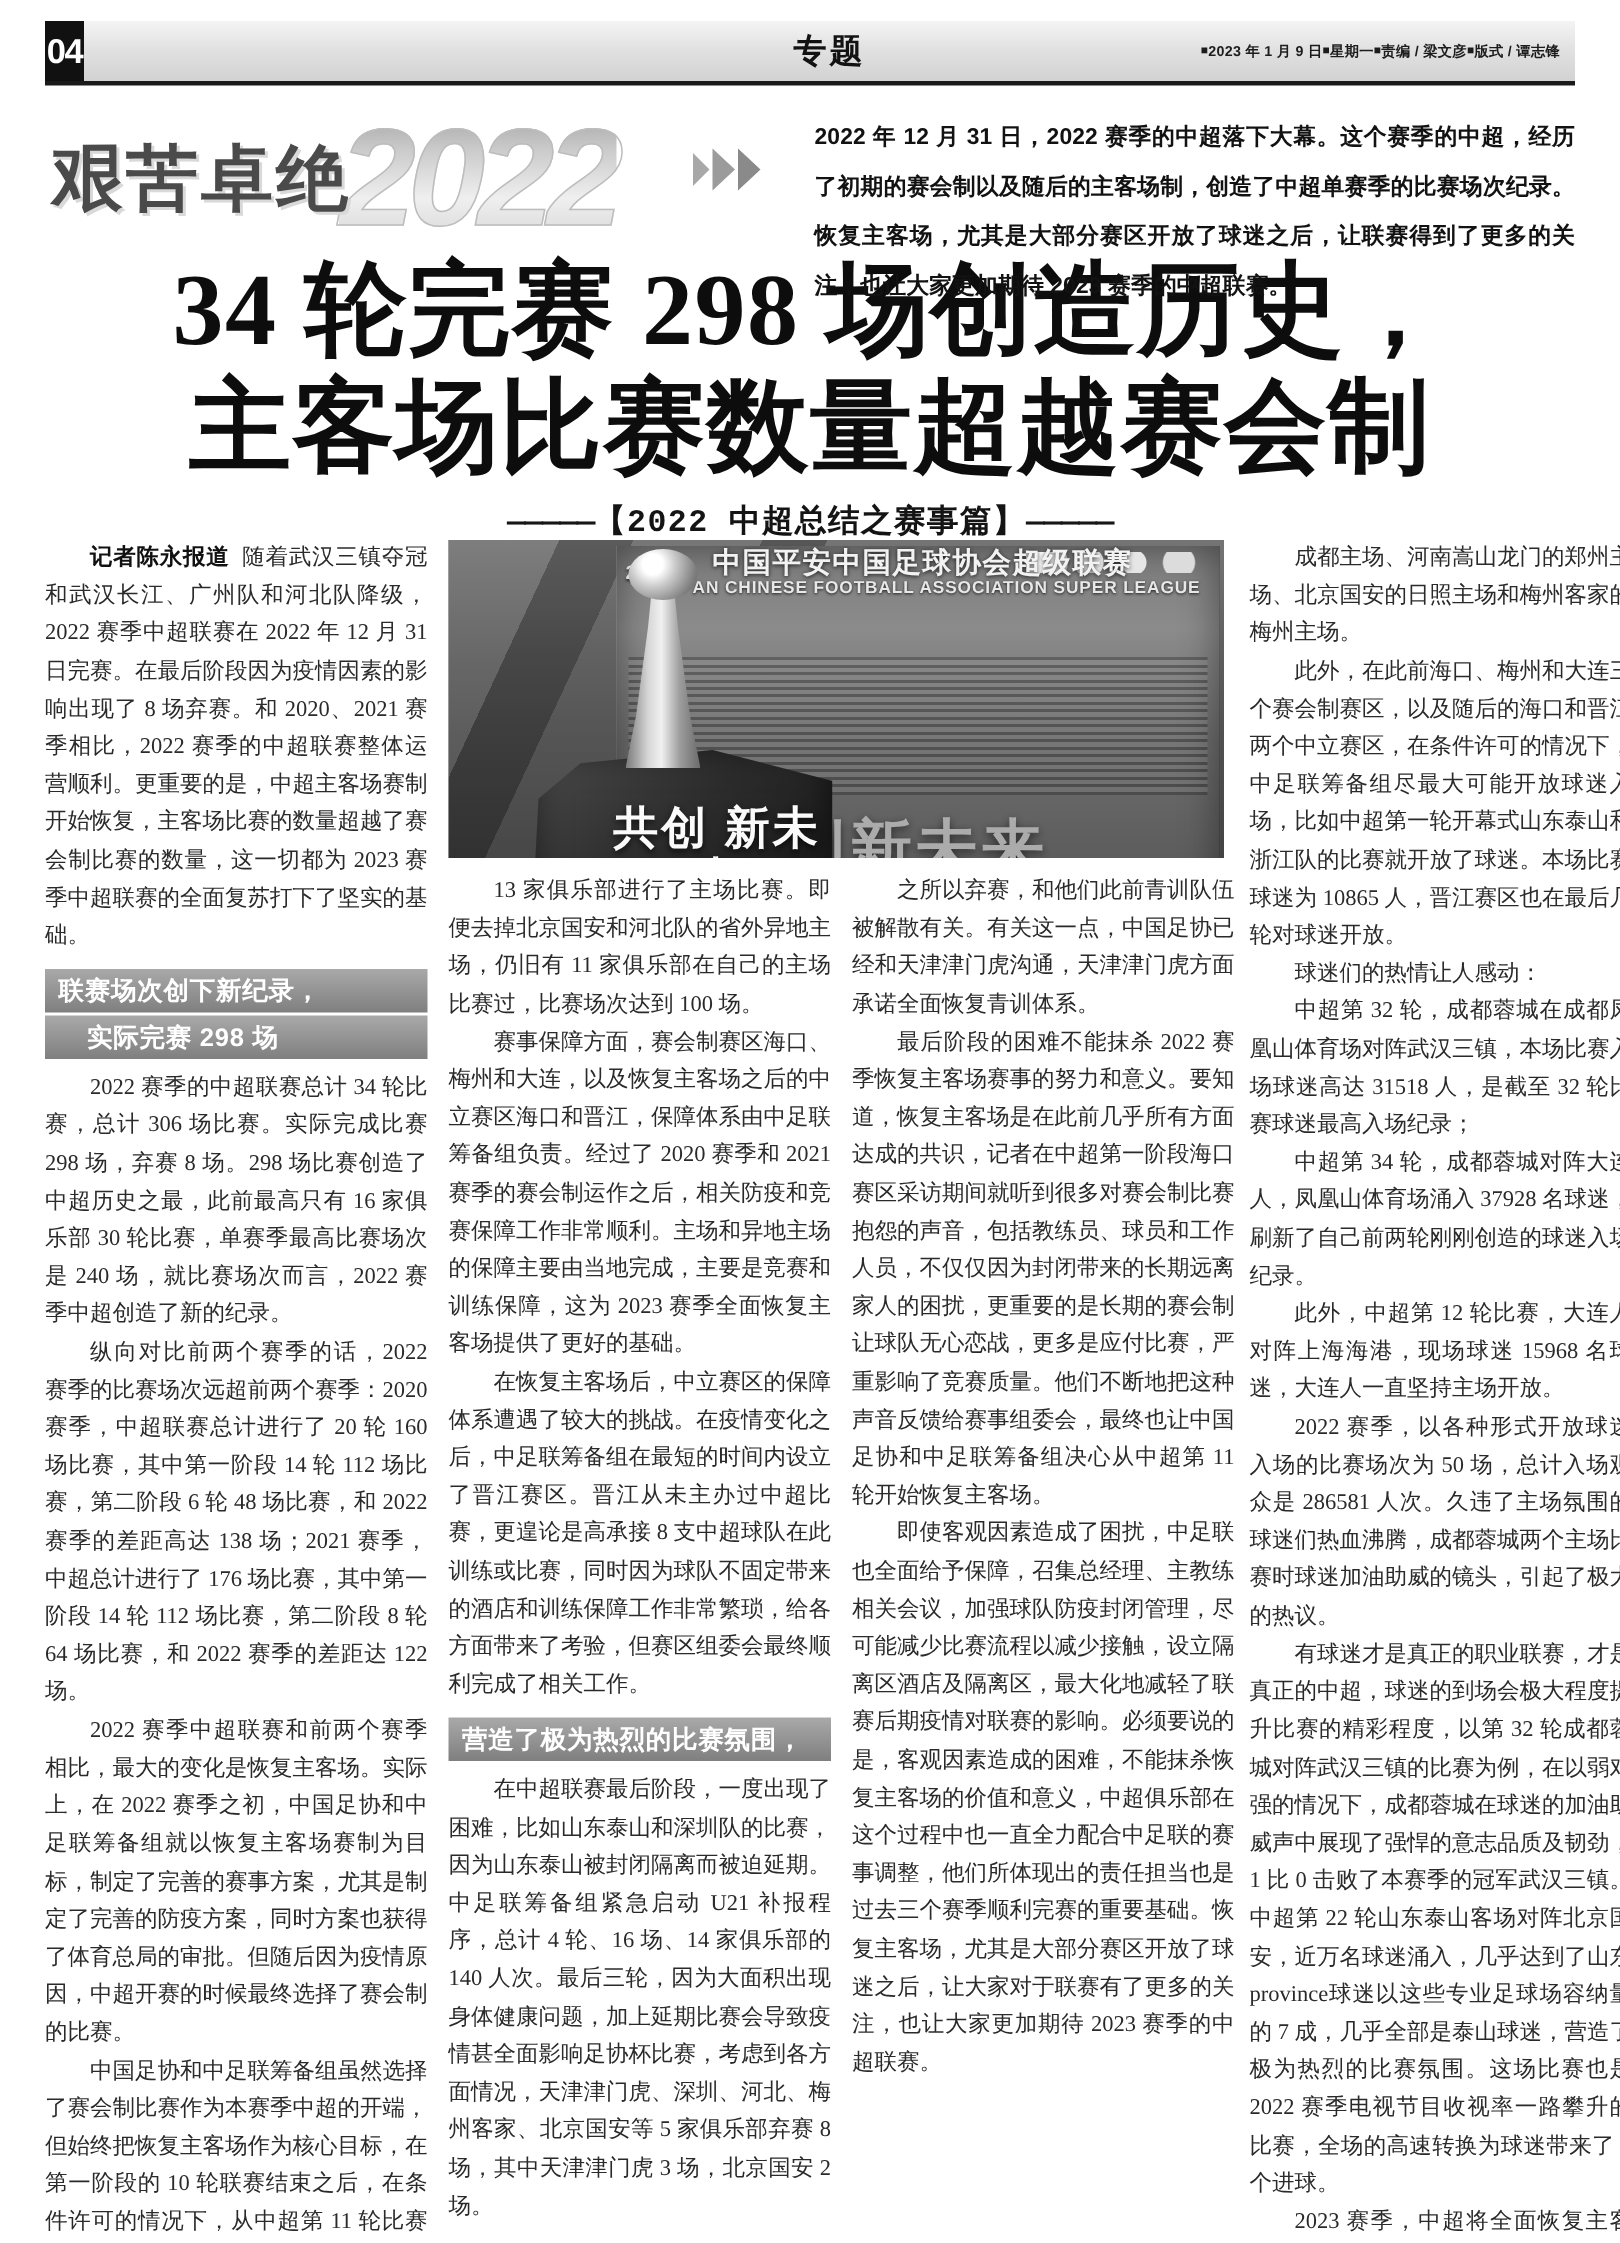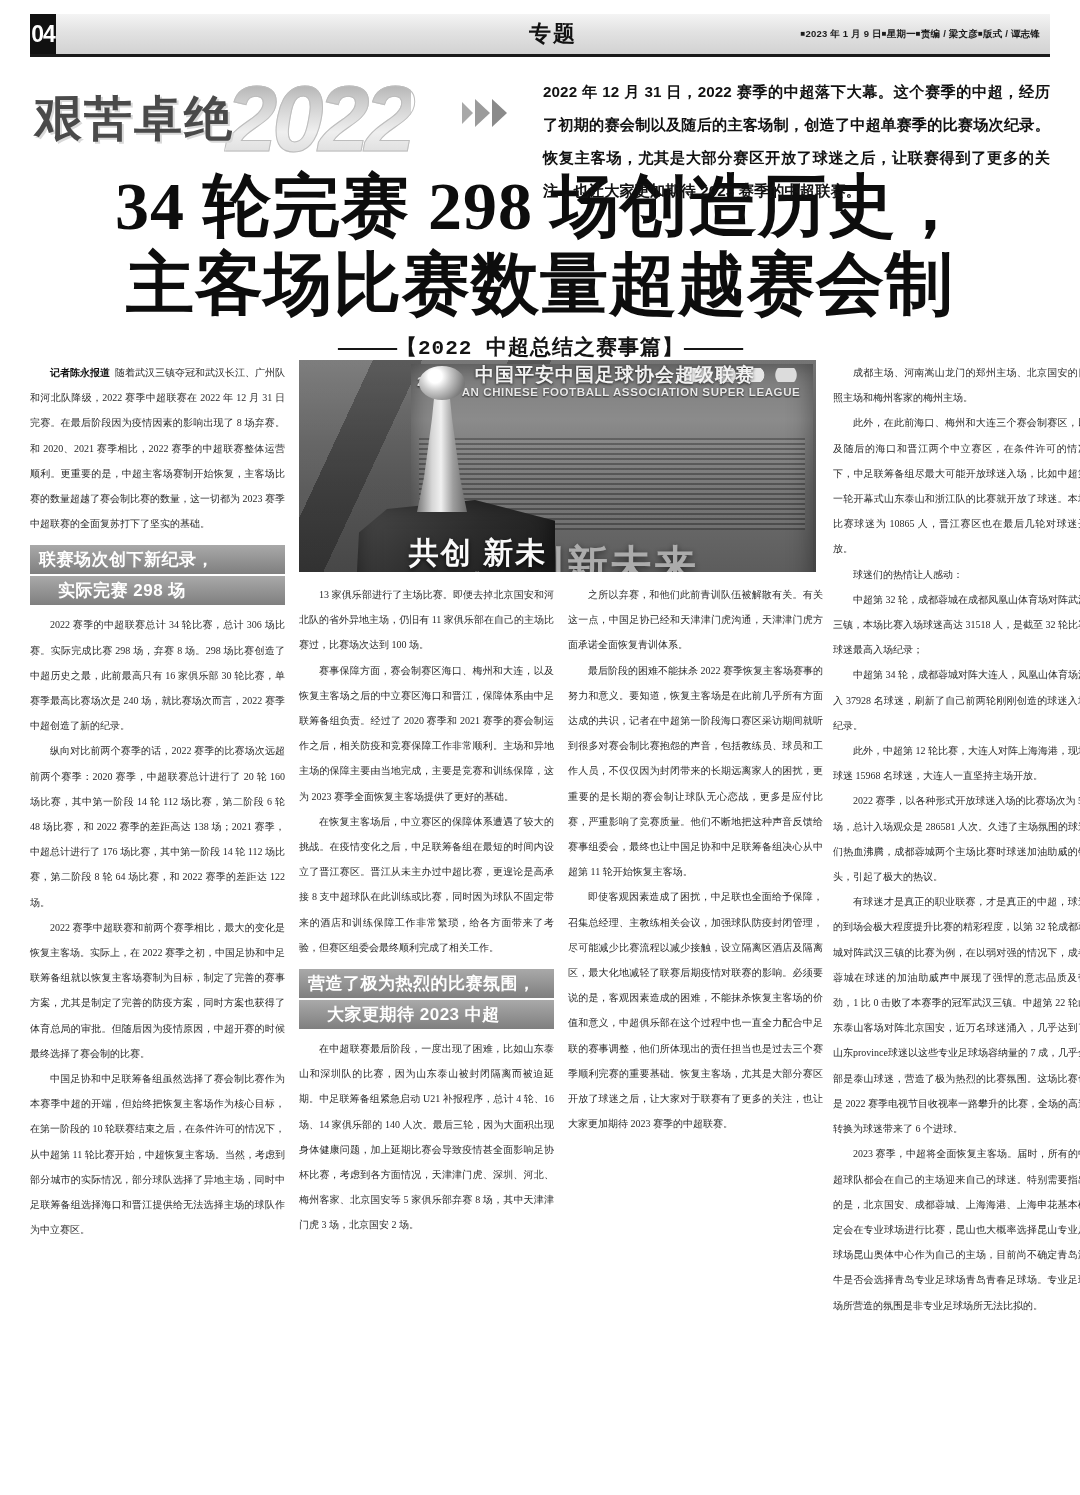--- a/index.html
+++ b/index.html
@@ -197,21 +197,21 @@
     width: 255px;
     flex: none;
     position: relative;
     padding-right: 8px;
   }
   .col + .col { margin-left: 6px; }
   .col.wide { width: 520px; }
 
   p.body {
     margin: 0 0 0 0;
-    font-size: 10px;
+    font-size: 15px;
     line-height: 25.2px;
     text-align: justify;
     text-justify: inter-ideograph;
     text-indent: 2em;
     color: #2a2a2a;
     font-family: "Liberation Serif", "DejaVu Serif", serif;
   }
   p.body .byline {
     font-weight: bold;
     color: #111;
@@ -440,21 +440,20 @@
       </div>
 
       <div style="display:flex; gap:0;">
         <div class="col" style="width:255px; padding-right:8px;">
           <p class="body">13 家俱乐部进行了主场比赛。即便去掉北京国安和河北队的省外异地主场，仍旧有 11 家俱乐部在自己的主场比赛过，比赛场次达到 100 场。</p>
           <p class="body">赛事保障方面，赛会制赛区海口、梅州和大连，以及恢复主客场之后的中立赛区海口和晋江，保障体系由中足联筹备组负责。经过了 2020 赛季和 2021 赛季的赛会制运作之后，相关防疫和竞赛保障工作非常顺利。主场和异地主场的保障主要由当地完成，主要是竞赛和训练保障，这为 2023 赛季全面恢复主客场提供了更好的基础。</p>
           <p class="body">在恢复主客场后，中立赛区的保障体系遭遇了较大的挑战。在疫情变化之后，中足联筹备组在最短的时间内设立了晋江赛区。晋江从未主办过中超比赛，更遑论是高承接 8 支中超球队在此训练或比赛，同时因为球队不固定带来的酒店和训练保障工作非常繁琐，给各方面带来了考验，但赛区组委会最终顺利完成了相关工作。</p>
 
           <div class="subhead">
             <div class="sh-line">营造了极为热烈的比赛氛围，</div>
-            <div class="sh-line">大家更期待 2023 中超</div>
           </div>
 
           <p class="body">在中超联赛最后阶段，一度出现了困难，比如山东泰山和深圳队的比赛，因为山东泰山被封闭隔离而被迫延期。中足联筹备组紧急启动 U21 补报程序，总计 4 轮、16 场、14 家俱乐部的 140 人次。最后三轮，因为大面积出现身体健康问题，加上延期比赛会导致疫情甚全面影响足协杯比赛，考虑到各方面情况，天津津门虎、深圳、河北、梅州客家、北京国安等 5 家俱乐部弃赛 8 场，其中天津津门虎 3 场，北京国安 2 场。</p>
 
         </div>
 
         <div class="col" style="width:255px; margin-left:6px; padding-right:8px;">
           <p class="body">之所以弃赛，和他们此前青训队伍被解散有关。有关这一点，中国足协已经和天津津门虎沟通，天津津门虎方面承诺全面恢复青训体系。</p>
           <p class="body">最后阶段的困难不能抹杀 2022 赛季恢复主客场赛事的努力和意义。要知道，恢复主客场是在此前几乎所有方面达成的共识，记者在中超第一阶段海口赛区采访期间就听到很多对赛会制比赛抱怨的声音，包括教练员、球员和工作人员，不仅仅因为封闭带来的长期远离家人的困扰，更重要的是长期的赛会制让球队无心恋战，更多是应付比赛，严重影响了竞赛质量。他们不断地把这种声音反馈给赛事组委会，最终也让中国足协和中足联筹备组决心从中超第 11 轮开始恢复主客场。</p>
           <p class="body">即使客观因素造成了困扰，中足联也全面给予保障，召集总经理、主教练相关会议，加强球队防疫封闭管理，尽可能减少比赛流程以减少接触，设立隔离区酒店及隔离区，最大化地减轻了联赛后期疫情对联赛的影响。必须要说的是，客观因素造成的困难，不能抹杀恢复主客场的价值和意义，中超俱乐部在这个过程中也一直全力配合中足联的赛事调整，他们所体现出的责任担当也是过去三个赛季顺利完赛的重要基础。恢复主客场，尤其是大部分赛区开放了球迷之后，让大家对于联赛有了更多的关注，也让大家更加期待 2023 赛季的中超联赛。</p>

